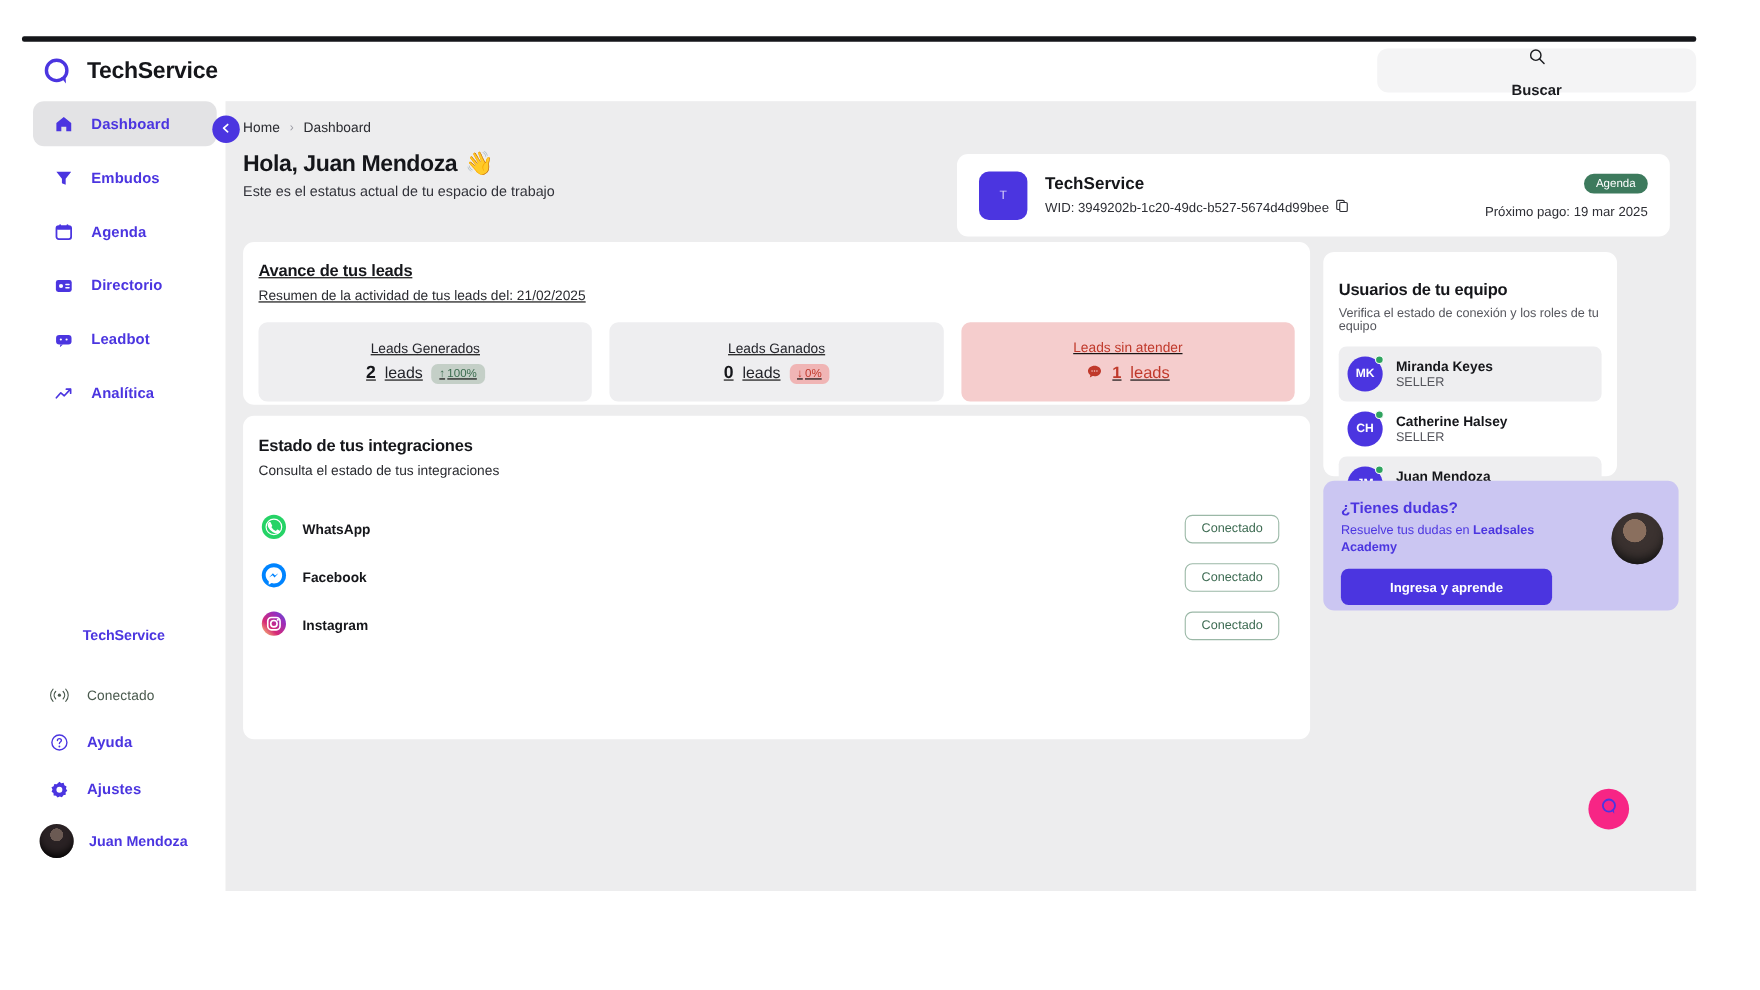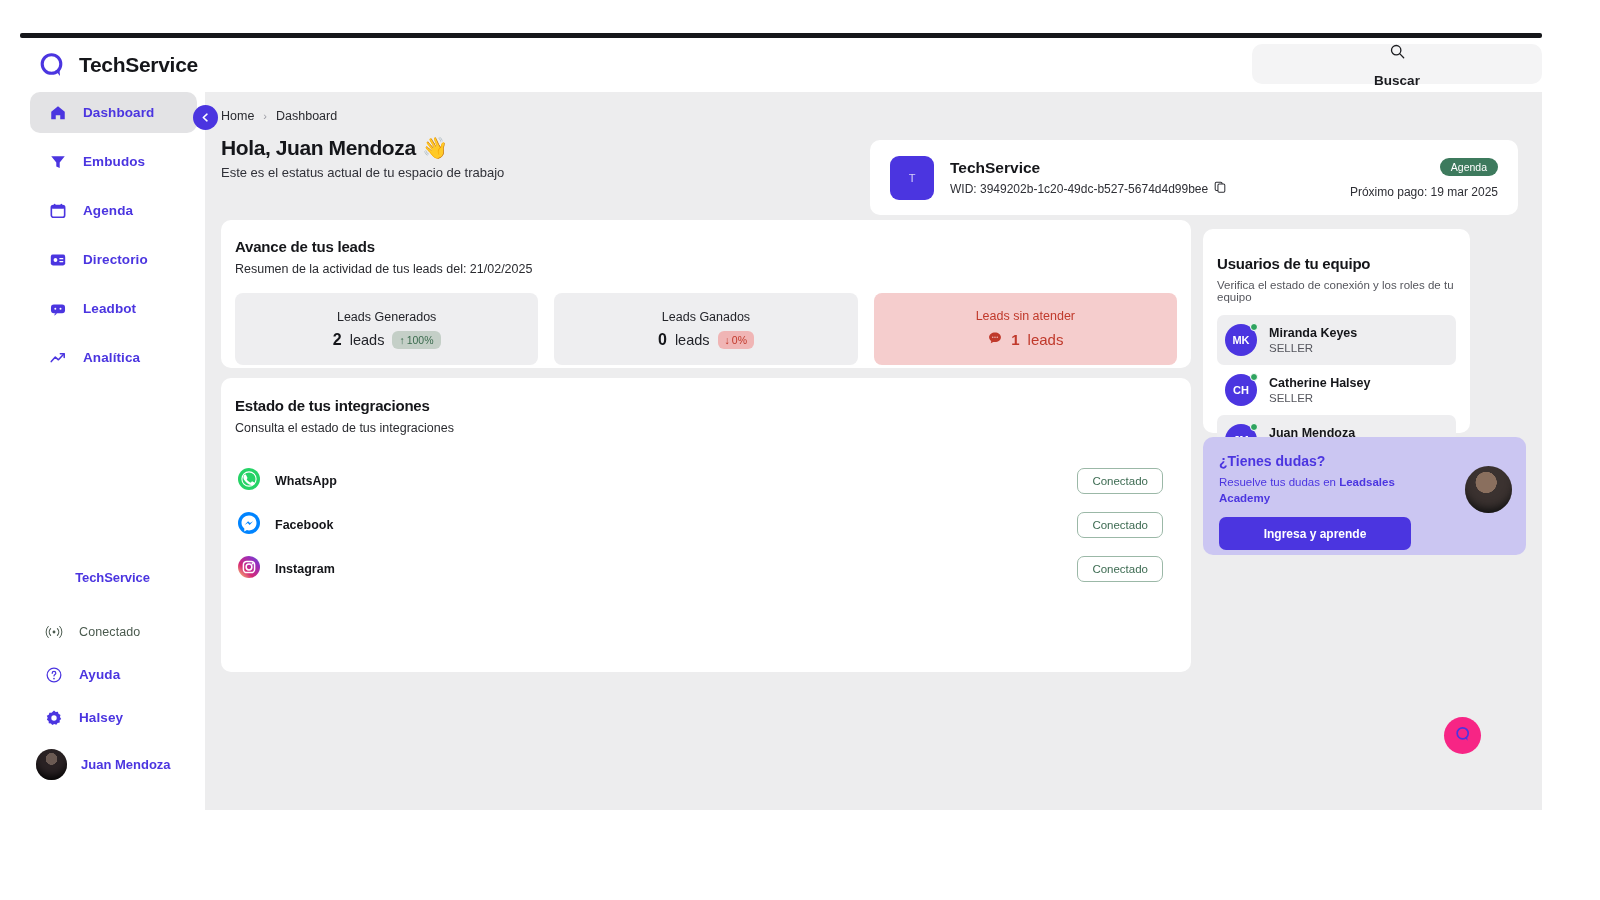--- a/index.html
+++ b/index.html
@@ -110,21 +110,21 @@
     display:inline-block; background:#3d7a5d; color:#fff;
     font-size:10.5px; padding:3px 11px; border-radius:9px; font-weight:500;
   }
   .ws-pay { font-size:12px; color:#2e2f35; margin-top:9px; }
 
   
   .card { background:#fff; border-radius:10px; position:absolute; }
   .card-title { font-size:15px; font-weight:700; color:#15161a; letter-spacing:-.2px; }
   .card-sub { font-size:12.5px; color:#2a2b30; margin-top:7px; }
 
-  .leads-card { left:16px; top:128px; width:970px; height:148px; padding:18px 14px 0 14px; }
+  .leads-card { left:16px; top:128px; width:970px; height:148px; padding:18px 14px 0 14px;text-decoration:underline; }
   .lead-row { display:flex; gap:16px; margin-top:17px; }
   .lead-box {
     flex:1; background:#eeeef0; border-radius:8px; height:72px;
     display:flex; flex-direction:column; align-items:center; justify-content:center; gap:7px;
   }
   .lead-box.alert { background:#f5cdcd; }
   .lead-lbl { font-size:12.5px; color:#23242a; }
   .lead-box.alert .lead-lbl { color:#c0392b; }
   .lead-val { display:flex; align-items:center; gap:8px; }
   .lead-num { font-size:16px; font-weight:700; color:#15161a; }
@@ -315,21 +315,21 @@
         <span class="nav-label">Ayuda</span>
       </div>
 
       <div class="nav-item" style="padding-left:14px; margin-top:2px;">
         <span class="nav-icon">
           <svg width="18" height="18" viewBox="0 0 20 20">
             <path d="M10 1.8 11.9 3.4 14.3 3 15 5.4 17.2 6.6 16.6 9 18 11 16.3 12.6 16.4 15 14 15.5 12.6 17.5 10.3 16.8 8.1 17.9 6.6 16 4.2 15.7 4 13.3 2.1 11.9 3 9.7 2 7.5 4.2 6.5 4.9 4.2 7.3 4.3Z" fill="#4b35e0"></path>
             <circle cx="10" cy="10" r="3" fill="#fff"></circle>
           </svg>
         </span>
-        <span class="nav-label">Halsey</span>
+        <span class="nav-label">Ajustes</span>
       </div>
 
       <div class="avatar-item">
         <span class="avatar-photo"></span>
         <span class="avatar-name">Juan Mendoza</span>
       </div>
     </div>
   </div>
 
   <div class="main">

